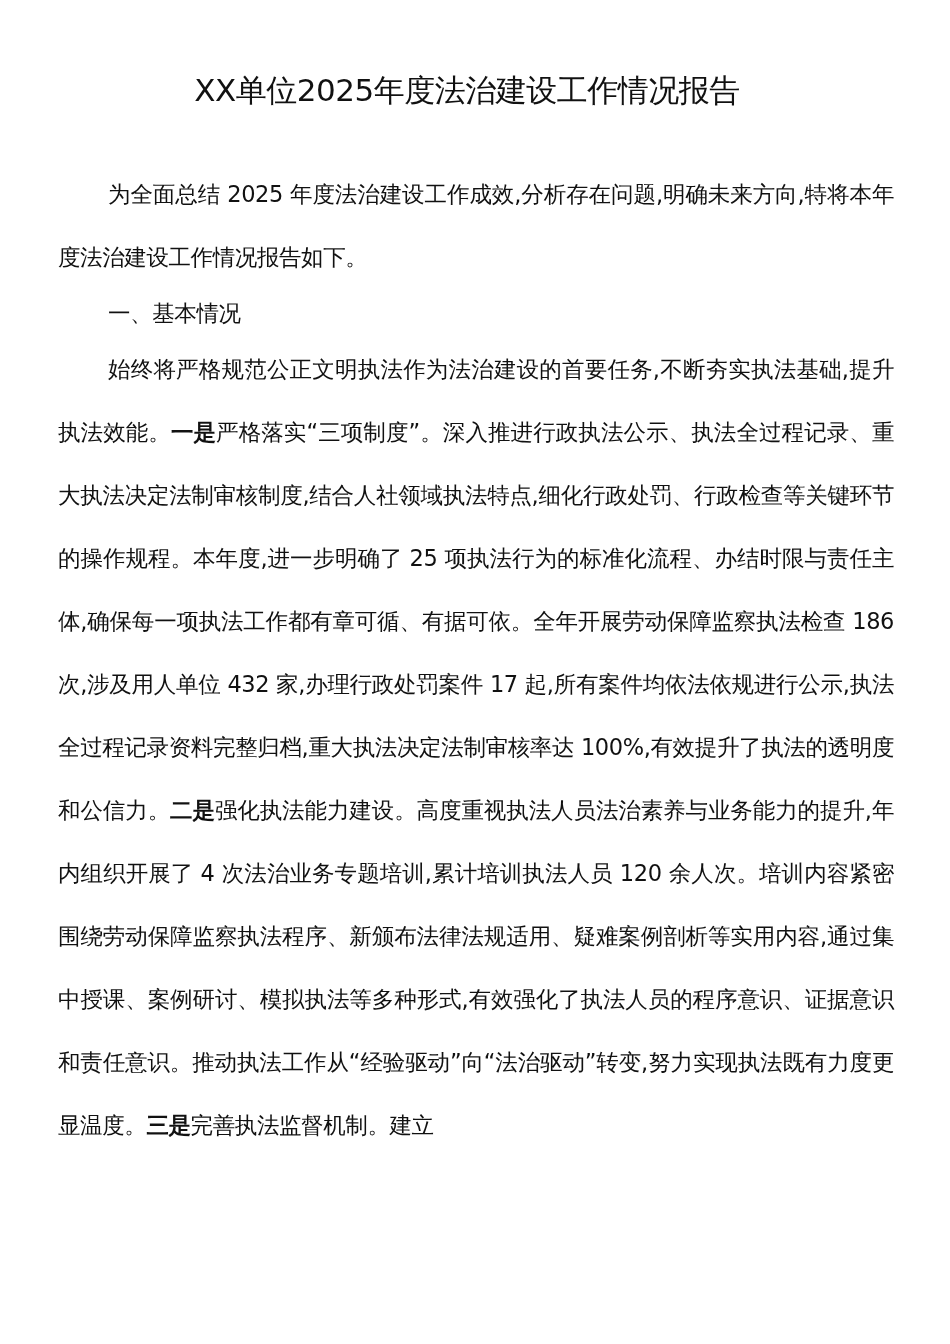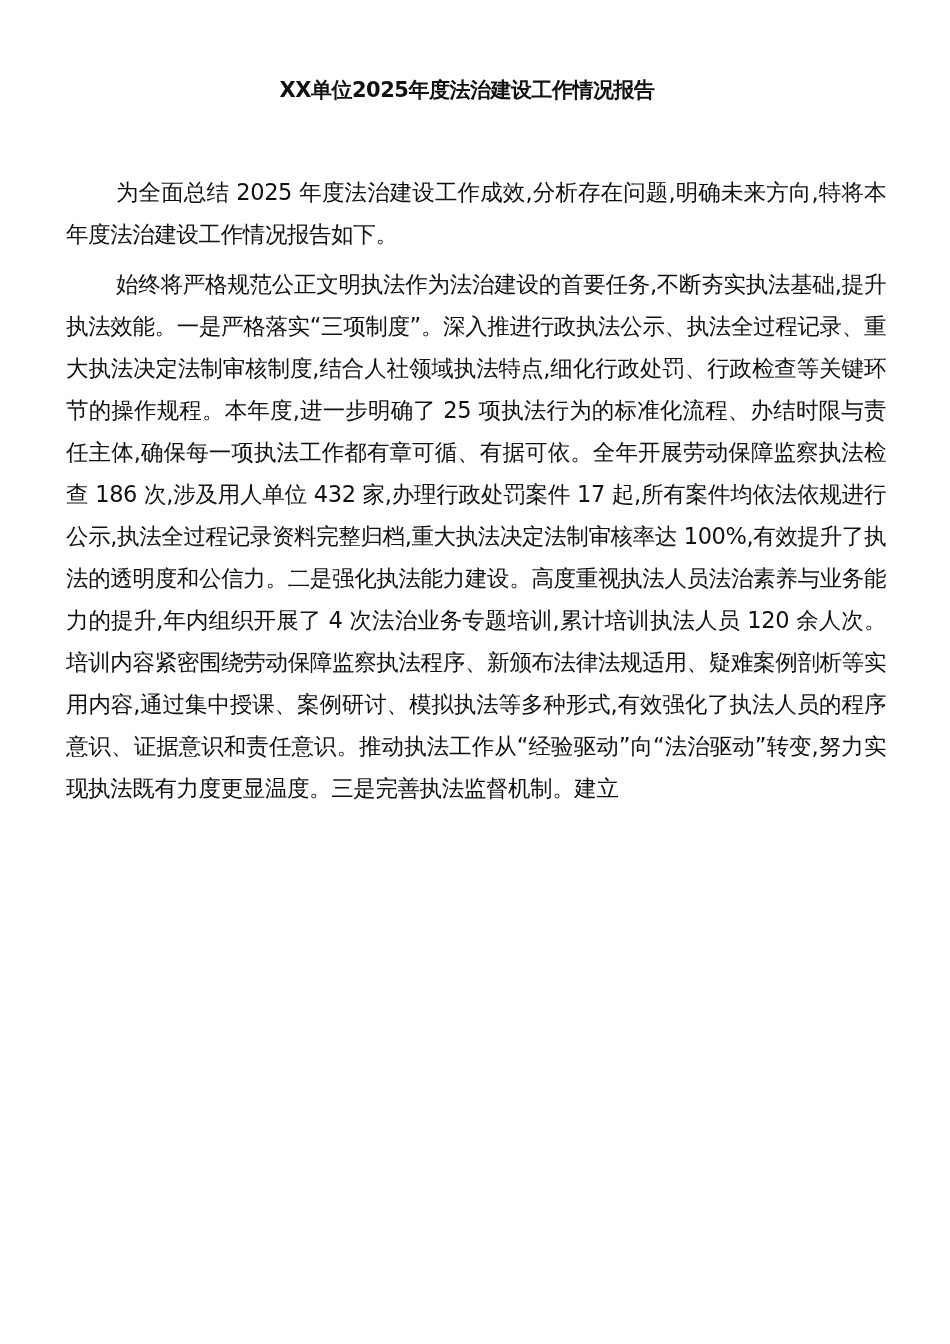--- a/index.html
+++ b/index.html
@@ -21,63 +21,64 @@
       top: 0;
       width: 836px;
     }
     .title {
       margin: 0;
       position: absolute;
       top: 68px;
       left: -58px;
       width: 934px;
       text-align: center;
-      font-size: 21px;
-      font-weight: bold;
+      font-size: 31px;
+      font-weight: normal;
       line-height: 44px;
       letter-spacing: -0.5px;
       color: #111111;
     }
     .body {
       position: absolute;
       top: 163px;
       left: 0;
       width: 836px;
     }
     .para {
-      margin: 8px;
+      margin: 0;
       font-size: 22.5px;
-      line-height: 42px;
+      line-height: 63px;
       text-align: justify;
       text-justify: inter-character;
       letter-spacing: -0.4px;
       color: #111111;
     }
     .indent {
       text-indent: 50px;
     }
     .heading {
       margin: 0;
       font-size: 22.5px;
       line-height: 49px;
       text-indent: 50px;
       letter-spacing: -0.4px;
       color: #111111;
     }
     .bold {
-      font-weight: normal;
+      font-weight: bold;
     }
   </style>
 </head>
 <body>
 
 <div class="page">
   <h1 class="title">XX单位2025年度法治建设工作情况报告</h1>
 
   <div class="body">
     <p class="para indent">为全面总结 2025 年度法治建设工作成效,分析存在问题,明确未来方向,特将本年度法治建设工作情况报告如下。</p>
 
+    <p class="heading">一、基本情况</p>
 
 
 
     <p class="para indent"><span>始终将严格规范公正文明执法作为法治建设的首要任务,不断夯实执法基础,提升执法效能。</span><span class="bold">一是</span><span>严格落实“三项制度”。深入推进行政执法公示、执法全过程记录、重大执法决定法制审核制度,结合人社领域执法特点,细化行政处罚、行政检查等关键环节的操作规程。本年度,进一步明确了 25 项执法行为的标准化流程、办结时限与责任主体,确保每一项执法工作都有章可循、有据可依。全年开展劳动保障监察执法检查 186 次,涉及用人单位 432 家,办理行政处罚案件 17 起,所有案件均依法依规进行公示,执法全过程记录资料完整归档,重大执法决定法制审核率达 100%,有效提升了执法的透明度和公信力。</span><span class="bold">二是</span><span>强化执法能力建设。高度重视执法人员法治素养与业务能力的提升,年内组织开展了 4 次法治业务专题培训,累计培训执法人员 120 余人次。培训内容紧密围绕劳动保障监察执法程序、新颁布法律法规适用、疑难案例剖析等实用内容,通过集中授课、案例研讨、模拟执法等多种形式,有效强化了执法人员的程序意识、证据意识和责任意识。推动执法工作从“经验驱动”向“法治驱动”转变,努力实现执法既有力度更显温度。</span><span class="bold">三是</span><span>完善执法监督机制。建立</span></p>
   </div>
 </div>
 
 </body></html>

